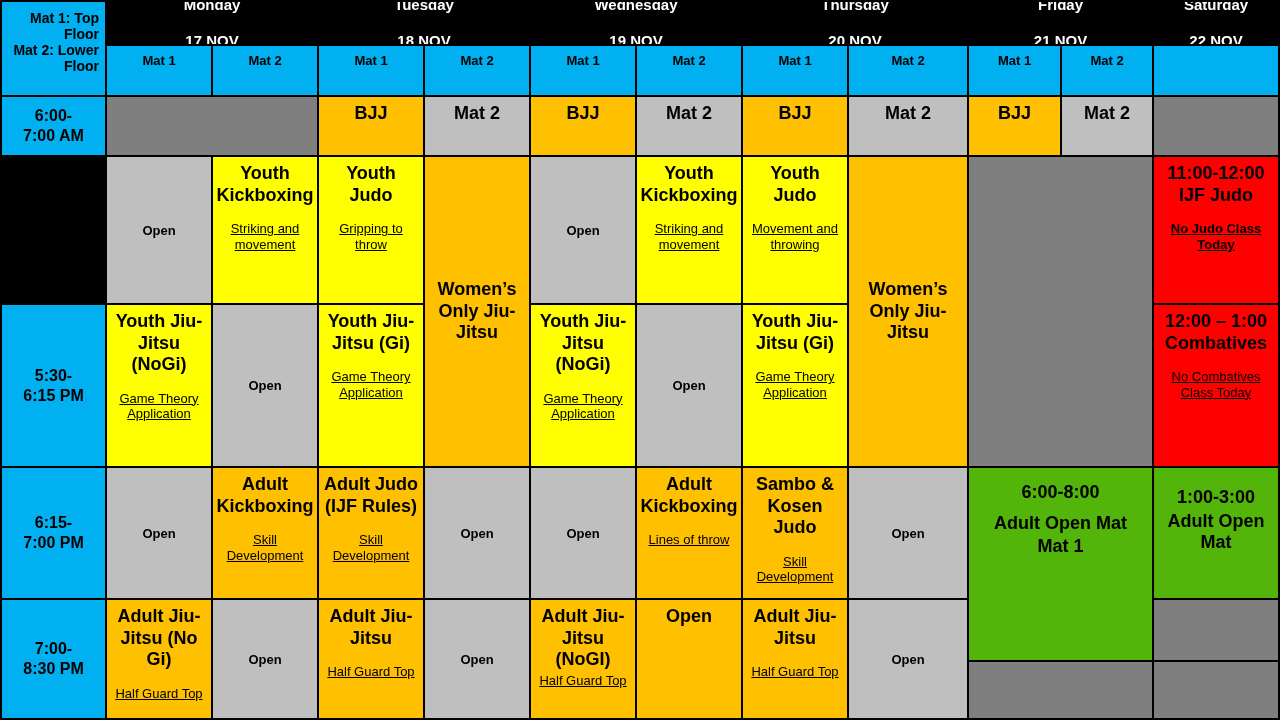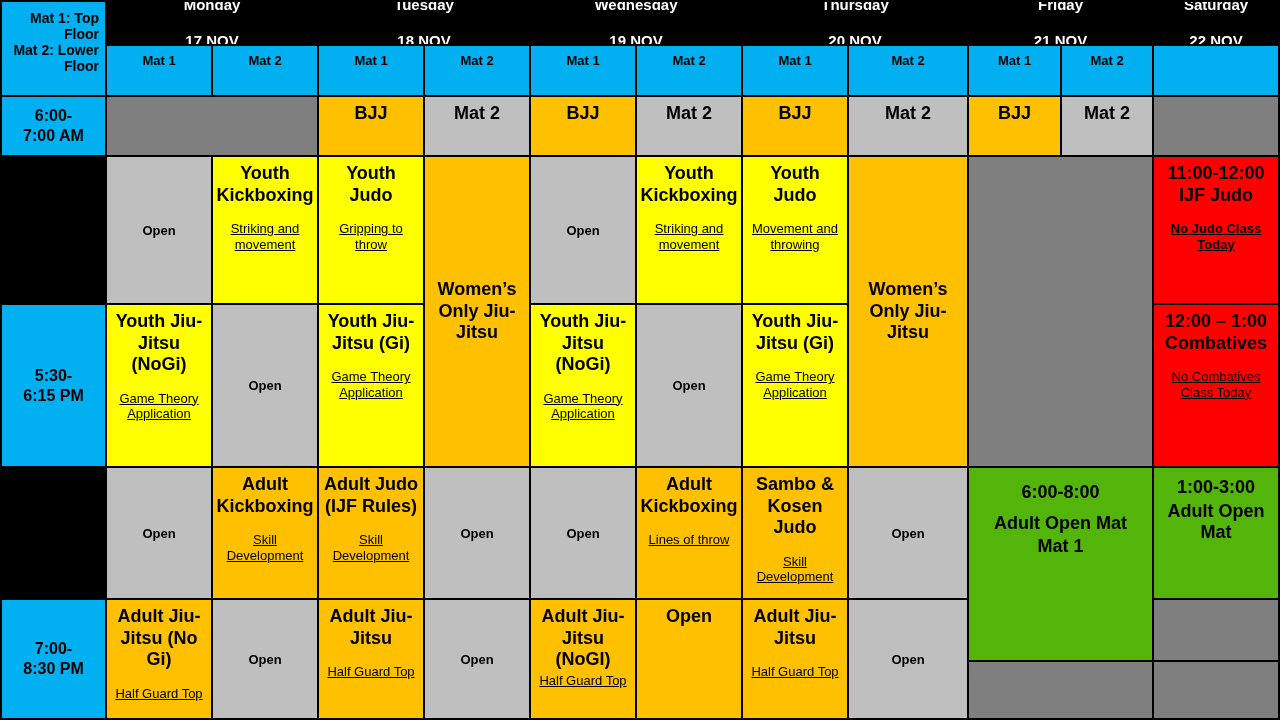--- a/index.html
+++ b/index.html
@@ -194,20 +194,23 @@
     </div>
   <div class="cell top bg-yellow" style="grid-area:5/8/6/9">
     <div class="t">Youth Jiu-Jitsu (Gi)</div>
     <div class="s gap">Game Theory Application</div>
   </div>
   <div class="cell top bg-red" style="grid-area:5/12/6/13">
     <div class="t">12:00 – 1:00 Combatives</div>
     <div class="s gap">No Combatives Class Today</div>
   </div>
 
+  <div class="cell time bg-cyan" style="grid-area:6/1/7/2">
+      <span>6:15-7:00 PM</span>
+    </div>
   <div class="cell middle bg-lgray" style="grid-area:6/2/7/3">
       <div class="open-label">Open</div>
     </div>
   <div class="cell top bg-orange" style="grid-area:6/3/7/4">
     <div class="t">Adult Kickboxing</div>
     <div class="s gap">Skill Development</div>
   </div>
   <div class="cell top bg-orange" style="grid-area:6/4/7/5">
     <div class="t">Adult Judo (IJF Rules)</div>
     <div class="s gap">Skill Development</div>
@@ -227,21 +230,21 @@
     <div class="s gap">Skill Development</div>
   </div>
   <div class="cell middle bg-lgray" style="grid-area:6/9/7/10">
       <div class="open-label">Open</div>
     </div>
   <div class="cell top bg-green" style="grid-area:6/10/8/12;padding-top:14px">
     <div class="t">6:00-8:00</div>
     <div class="t gap-sm">Adult Open Mat</div>
     <div class="t tight">Mat 1</div>
   </div>
-  <div class="cell top bg-green" style="grid-area:6/12/7/13;padding-top:9px">
+  <div class="cell top bg-green" style="grid-area:6/12/7/13;padding-top:19px">
     <div class="t">1:00-3:00</div>
     <div class="t tight">Adult Open Mat</div>
   </div>
 
   <div class="cell time bg-cyan" style="grid-area:7/1/9/2">
       <span>7:00-8:30 PM</span>
     </div>
   <div class="cell top bg-orange" style="grid-area:7/2/9/3">
     <div class="t">Adult Jiu-Jitsu (No Gi)</div>
     <div class="s gap">Half Guard Top</div>

